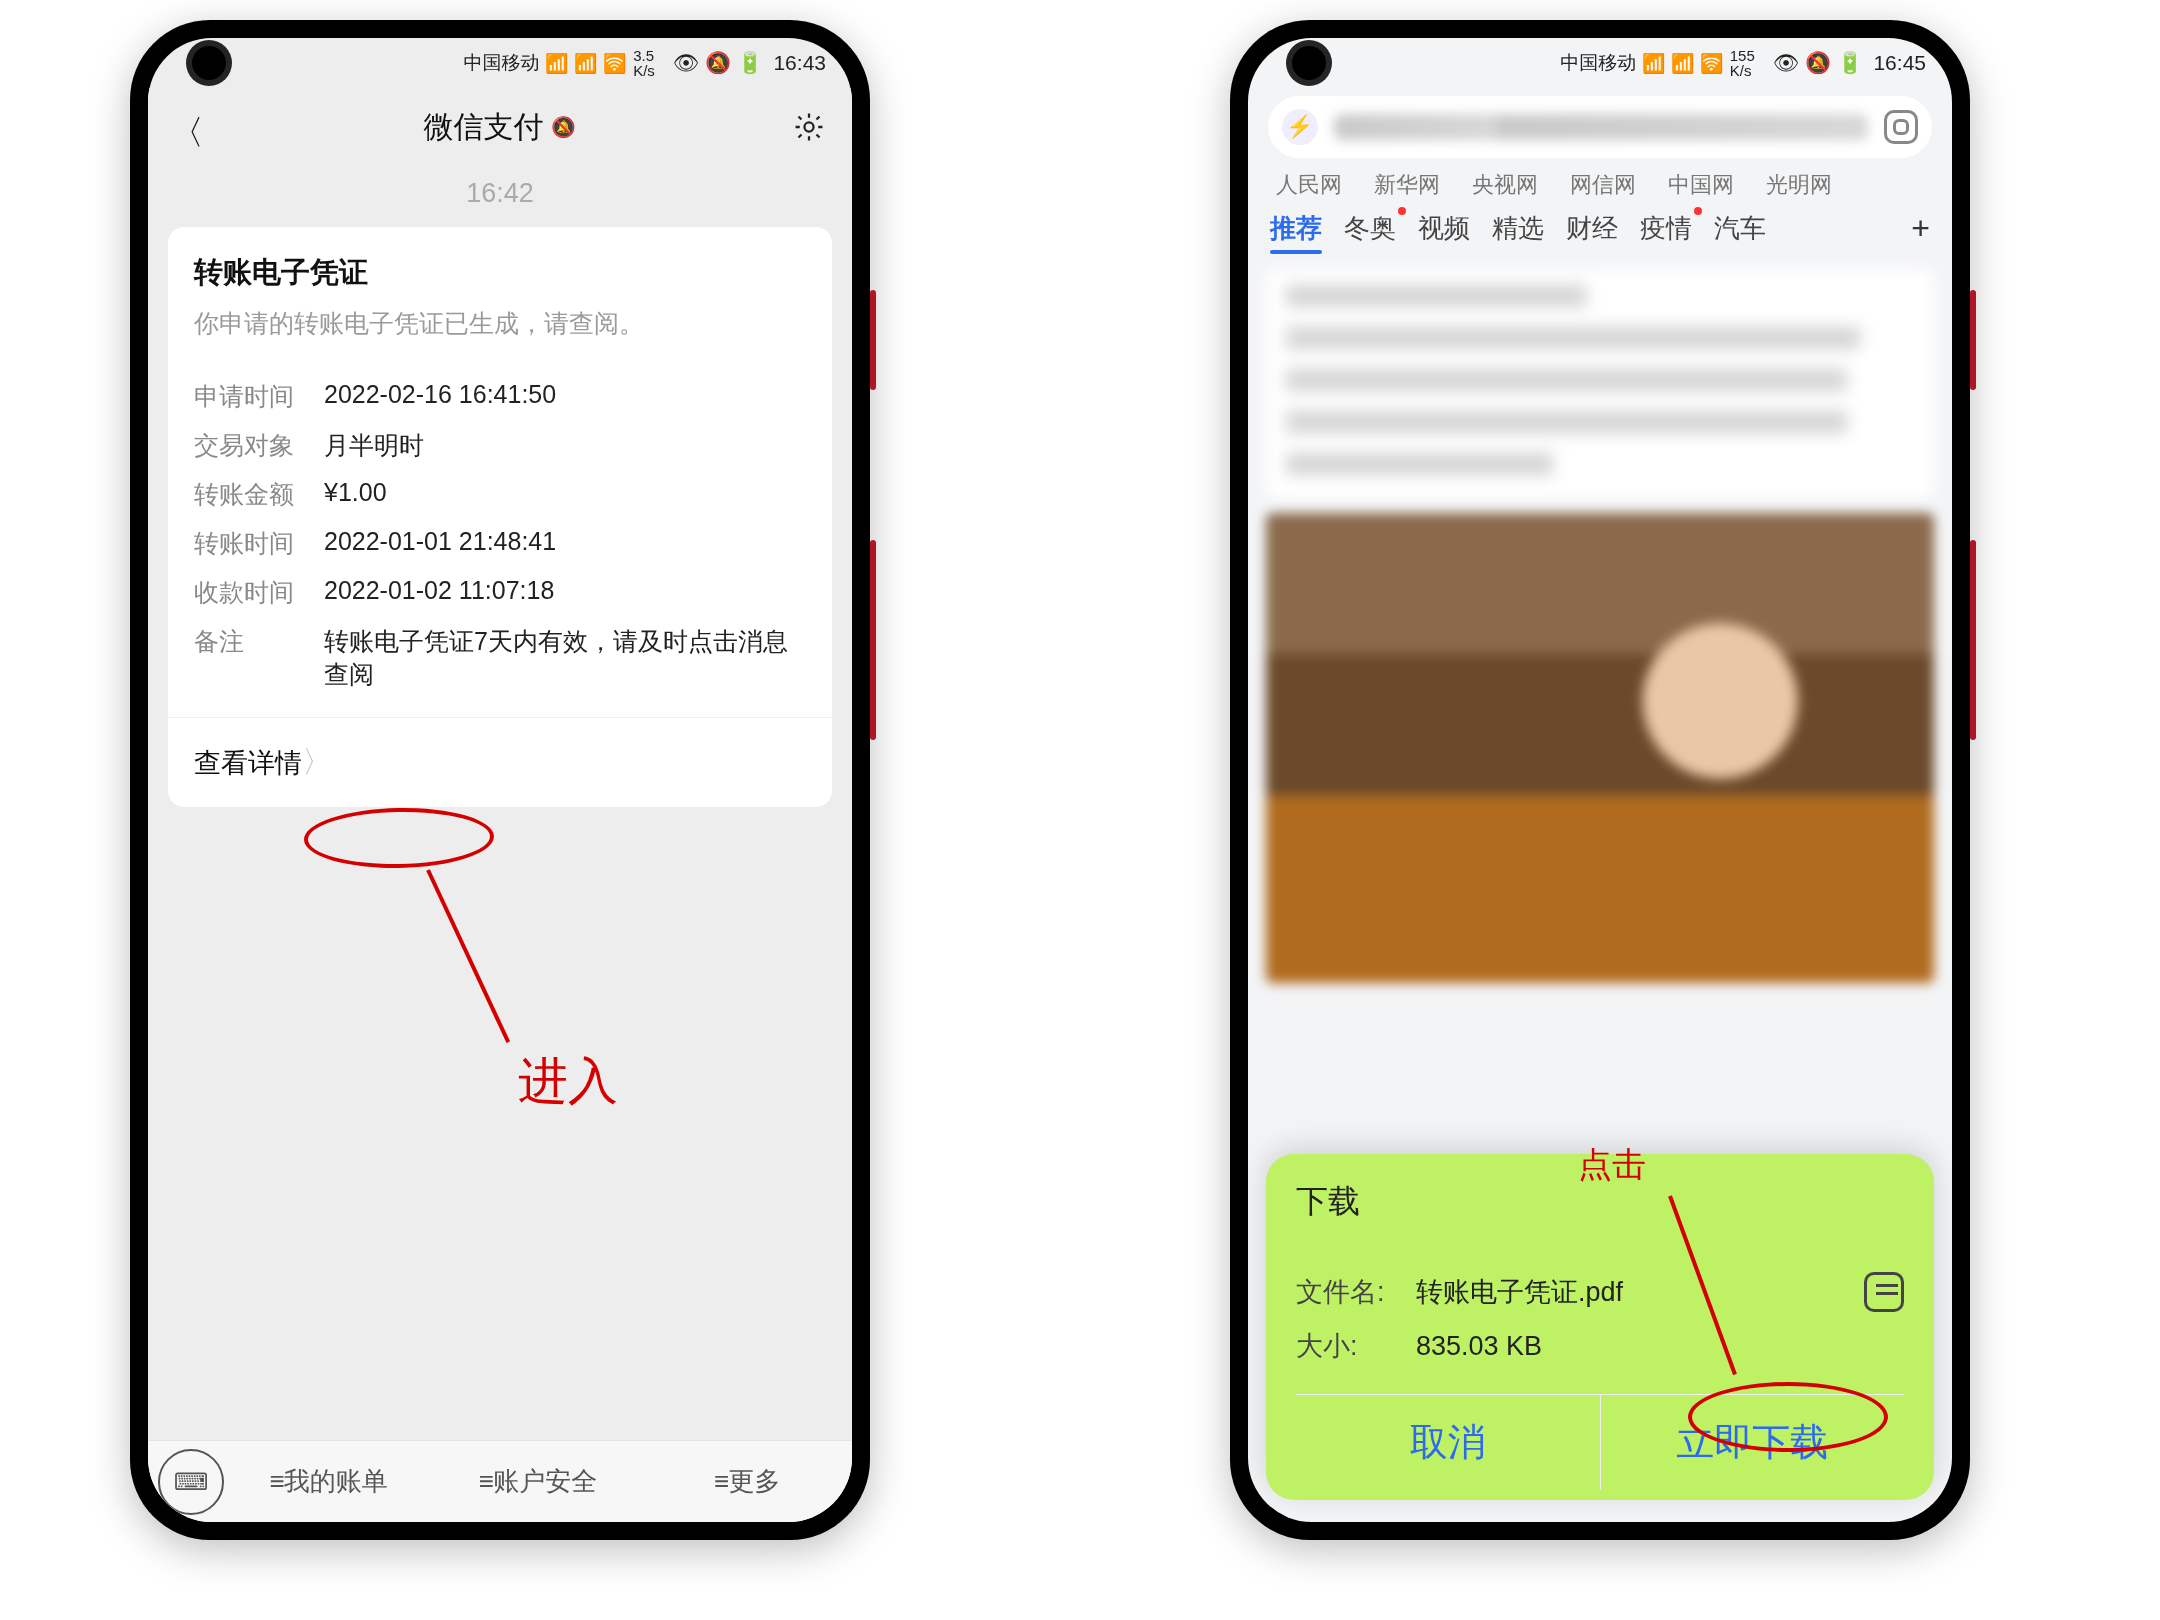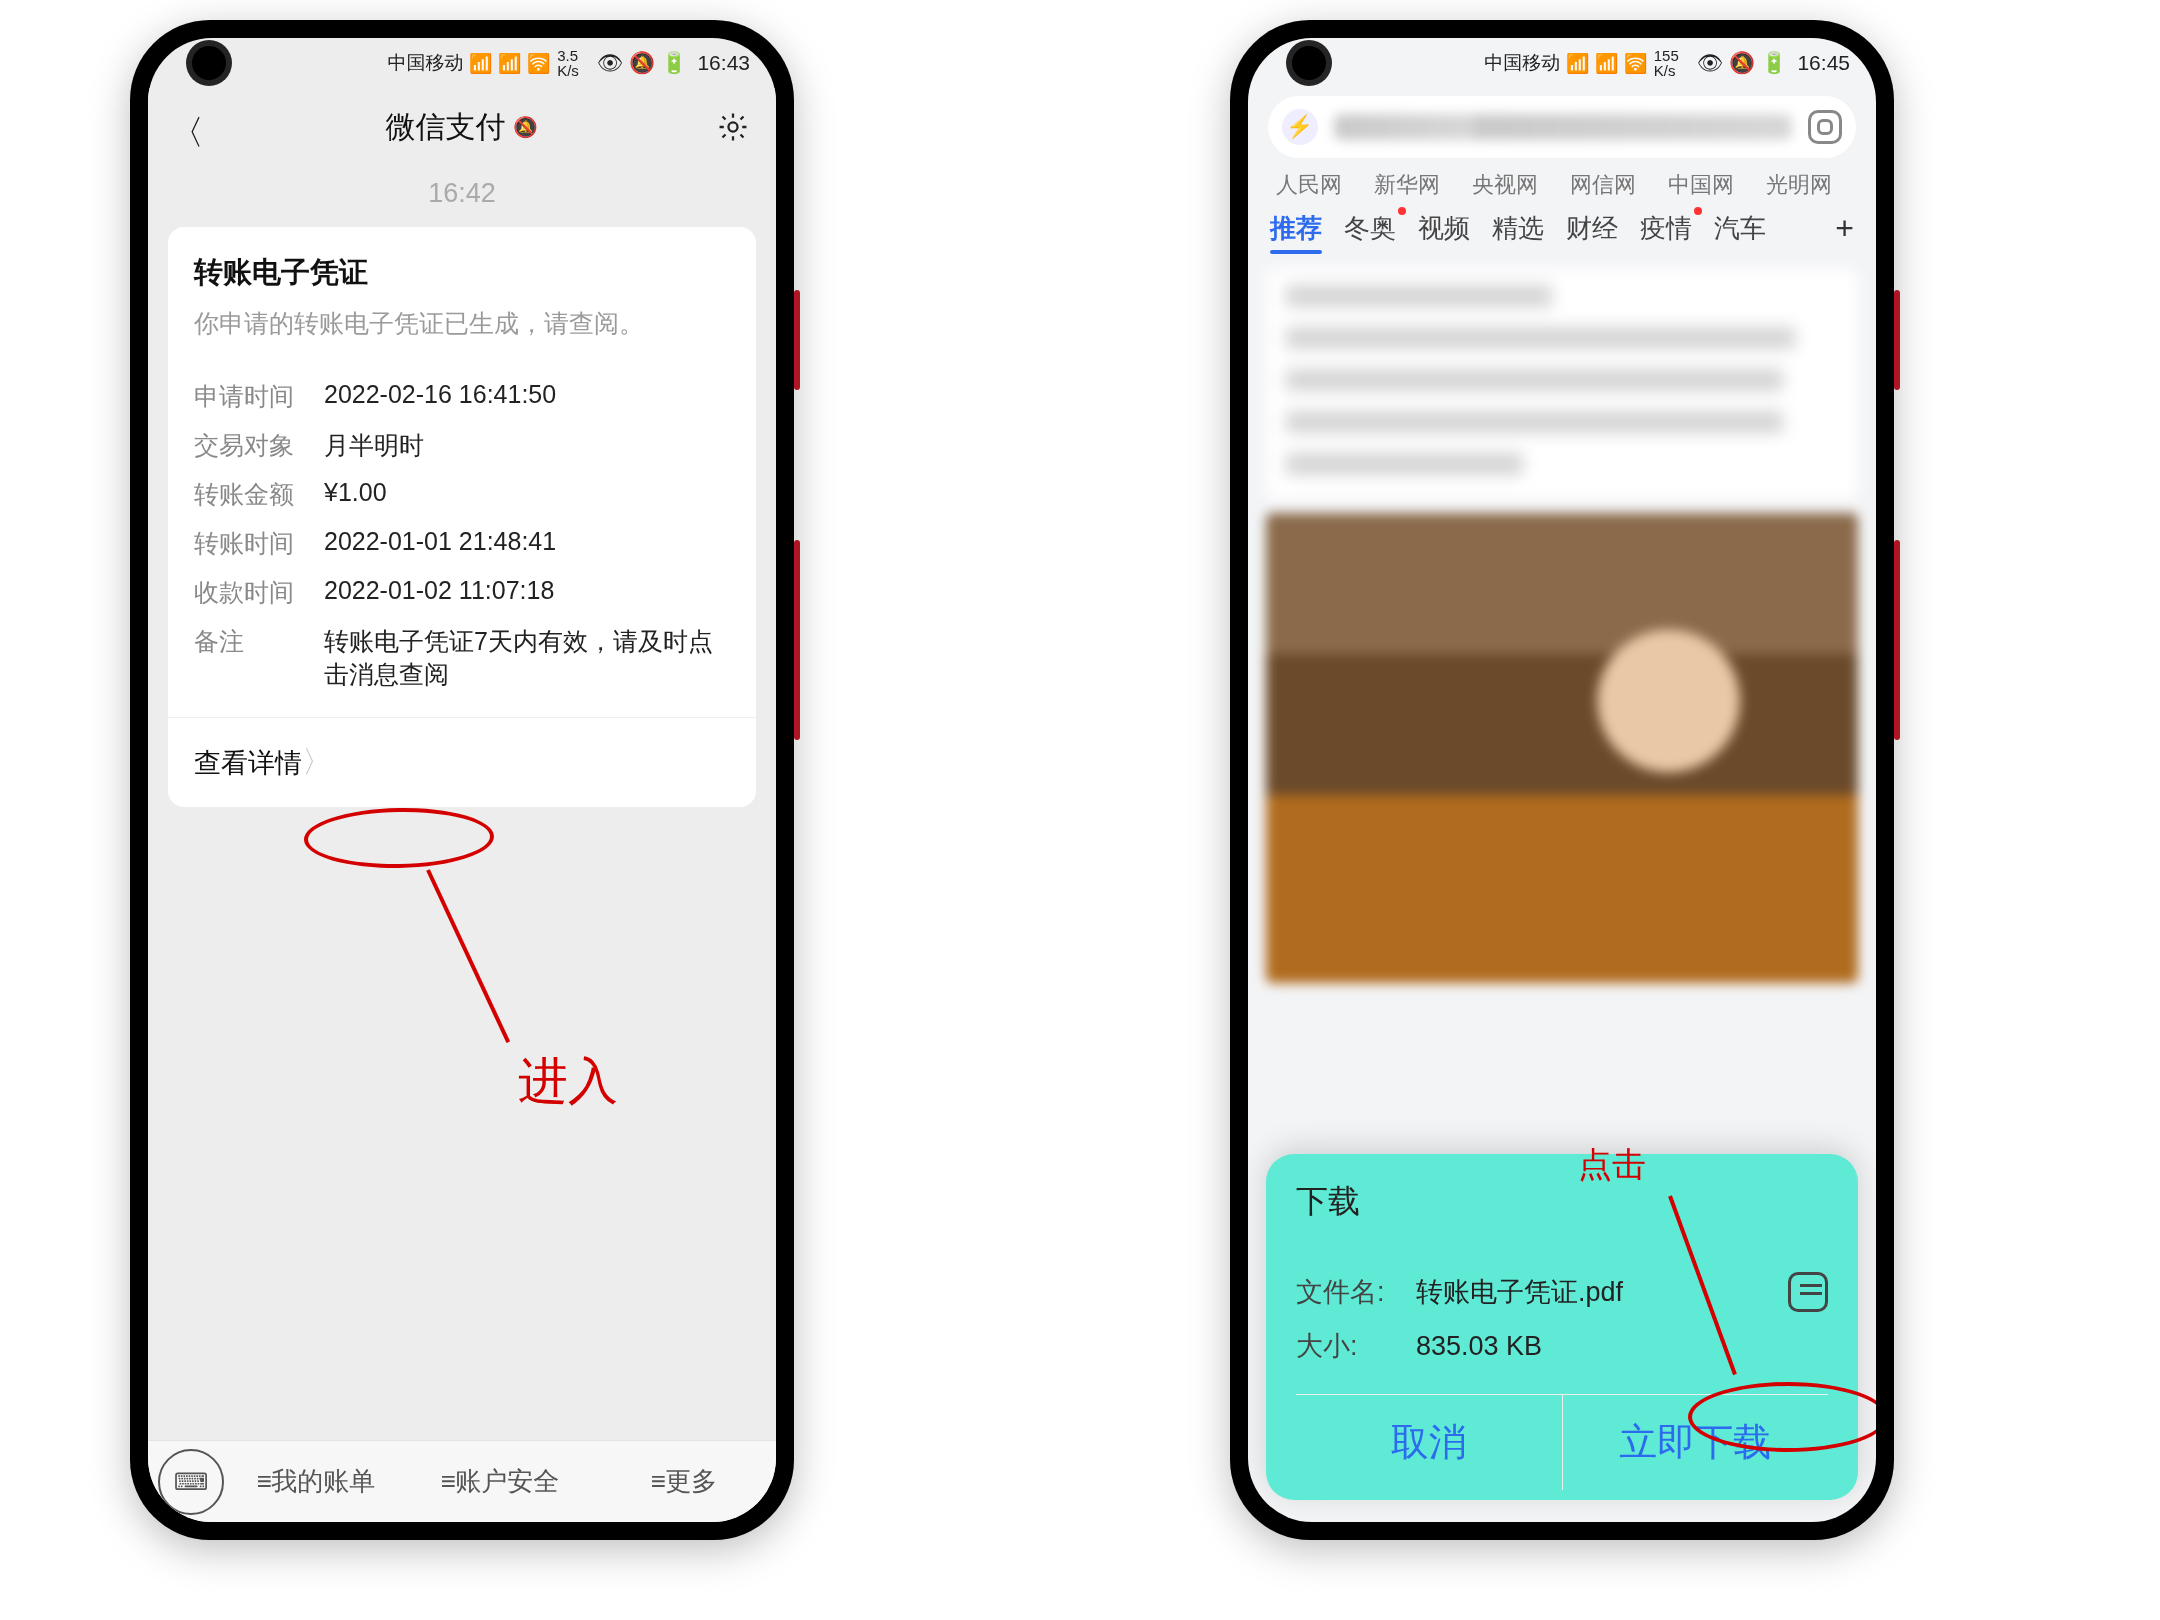--- a/index.html
+++ b/index.html
@@ -4,21 +4,21 @@
 <style>
   * { box-sizing: border-box; margin: 0; padding: 0; }
   body {
     width: 2160px; height: 1620px;
     background: #ffffff;
     font-family: -apple-system, "PingFang SC", "Microsoft YaHei", sans-serif;
     position: relative;
   }
   .phone {
     position: absolute;
-    width: 664px;
+    width: 740px;
     height: 1520px;
     border-radius: 80px;
     background: #000;
     padding: 18px;
     box-shadow: 0 10px 40px rgba(0,0,0,0.25);
   }
   .phone.left { left: 130px; top: 20px; }
   .phone.right { left: 1230px; top: 20px; }
   .phone::after{ 
     content:""; position:absolute; right:-6px; top:270px; width:6px; height:100px;
@@ -151,21 +151,21 @@
   }
   .news-img{
     margin:14px 18px 0; height:470px; border-radius:6px; overflow:hidden;
     background:
       radial-gradient(circle at 68% 40%, #e8c8a5 0 14%, transparent 15%),
       linear-gradient(180deg,#8a6a4a 0 30%, #6a4a2a 30% 60%, #b06b1e 60% 100%);
     filter:blur(6px);
   }
   .dl-sheet{
     position:absolute; left:18px; right:18px; bottom:22px;
-    background:#5eead4; border-radius:28px;
+    background:#bef264; border-radius:28px;
     padding:26px 30px 10px;
     box-shadow:0 -6px 30px rgba(0,0,0,0.15);
   }
   .dl-title{font-size:32px; color:#222; margin-bottom:40px;}
   .dl-row{display:flex; font-size:27px; color:#222; padding:8px 0; align-items:center;}
   .dl-row .k{width:120px; color:#444;}
   .dl-row .v{flex:1;}
   .edit{width:40px;height:40px;border:3px solid #444;border-radius:10px;position:relative;}
   .edit::after{content:"";position:absolute;width:22px;height:3px;background:#444;top:9px;left:9px;box-shadow:0 8px 0 #444;}
   .dl-actions{display:flex; border-top:1px solid #eee; margin-top:22px;}

